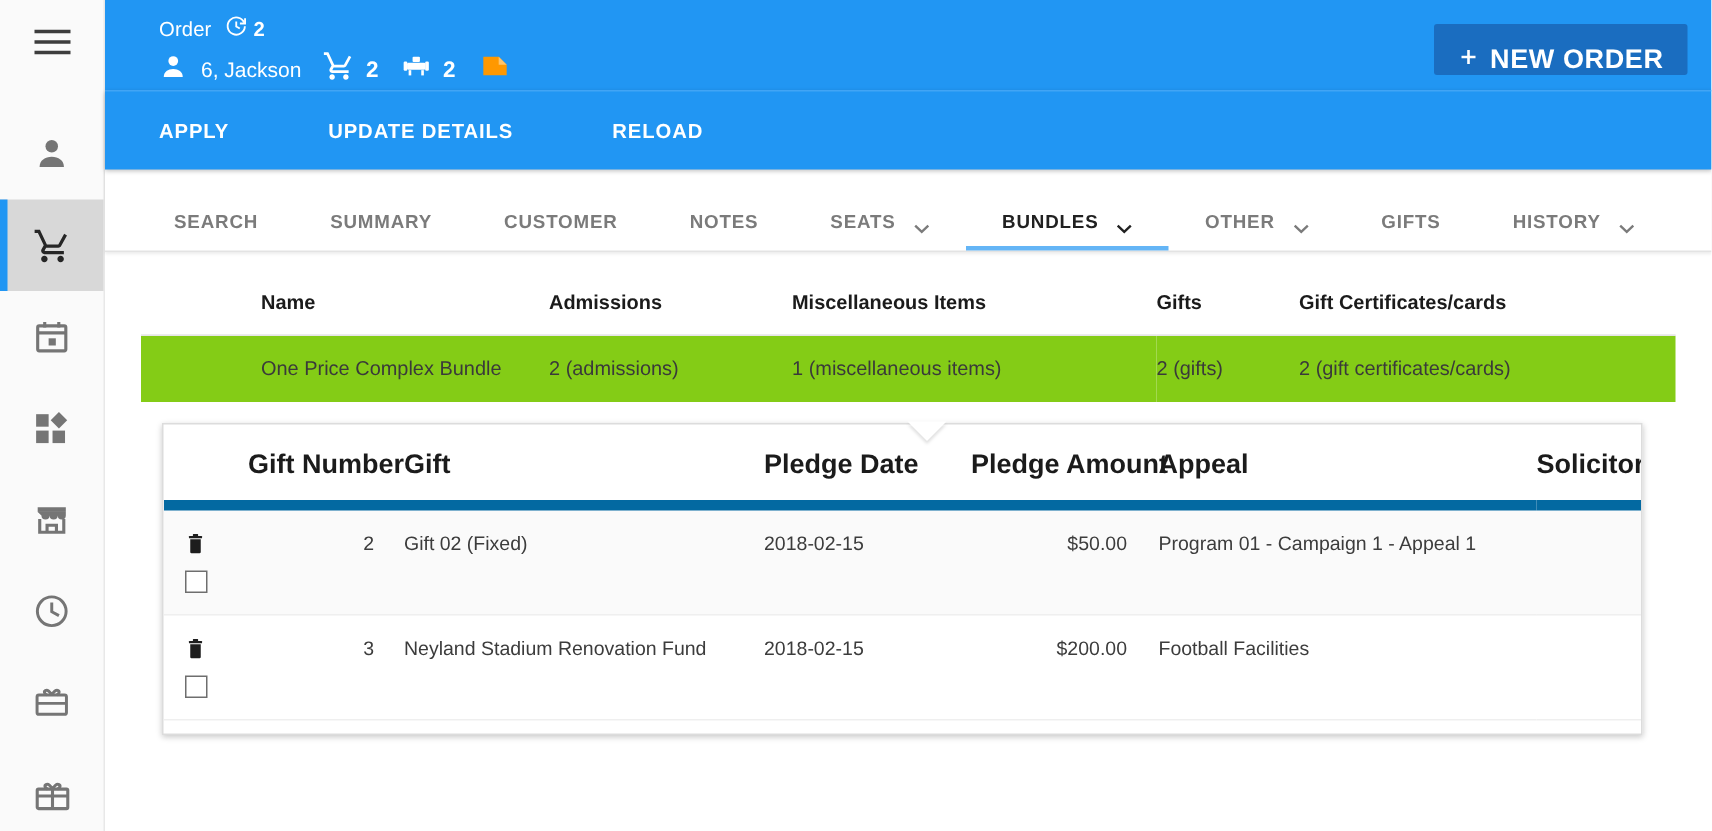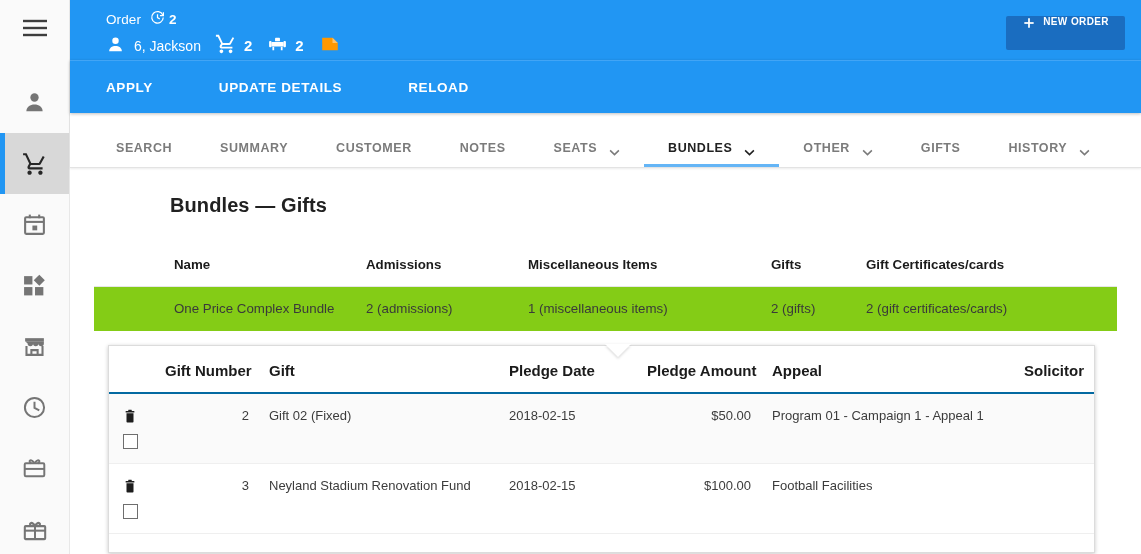--- a/index.html
+++ b/index.html
@@ -59,25 +59,25 @@
   .order-line2 { display: flex; align-items: center; gap: 7px; font-size: 15px; margin-top: 3px; }
   .cust-name { font-size: 14px; margin-right: 7px; margin-left: 2px; }
   .cnt { font-weight: bold; font-size: 15px; margin-right: 8px; }
   .order-actions { display: flex; gap: 10px; padding-top: 10px; }
   .hdr-btn {
     background: #1a6dc0;
     color: #fff;
     border: none;
     height: 34px;
     padding: 0 16px;
-    font-size: 10px;
+    font-size: 18px;
     font-weight: bold;
     letter-spacing: .4px;
     font-family: "Liberation Sans", sans-serif;
-    display: inline-flex; align-items: flex-start; gap: 7px;
+    display: inline-flex; align-items: flex-end; gap: 7px;
     cursor: pointer;
     border-radius: 2px;
     white-space: nowrap;
   }
 
   
   .action-bar {
     background: #2196f3;
     height: 53px;
     flex: 0 0 53px;
@@ -189,24 +189,24 @@
     overflow: hidden;
     position: relative;
   }
   .gift-scroll { height: 100%; overflow-y: scroll; }
   .gift-scroll::-webkit-scrollbar { width: 9px; }
   .gift-scroll::-webkit-scrollbar-track { background: #fff; }
   .gift-scroll::-webkit-scrollbar-thumb { background: #cfcfcf; }
 
   .gift-table { width: 100%; border-collapse: collapse; table-layout: fixed; }
   .gift-table th {
-    font-size: 15px; color: #1b1b1b; font-weight: bold;
+    font-size: 18px; color: #1b1b1b; font-weight: bold;
     text-align: left; padding: 16px 0 13px 0;
     background: #fff;
-    border-bottom: 2px solid #0369a1;
+    border-bottom: 7px solid #0369a1;
     white-space: nowrap;
   }
   .gift-table td {
     font-size: 13px; color: #3c3c3c;
     padding: 14px 0 14px 0;
     vertical-align: top;
     border-bottom: 1px solid #efefef;
   }
   .gift-table tr.r-alt td { background: #fafafa; }
   .gift-table tr.r-plain td { background: #ffffff; }
@@ -444,21 +444,20 @@
         <span class="chev">
           <svg width="11" height="7" viewBox="0 0 12 8" fill="none" stroke="#7b7b7b" stroke-width="1.8">
               <polyline points="1,1.6 6,6.4 11,1.6"></polyline>
             </svg>
         </span>
       </div>
     </div>
 
     <div class="content">
 
-      <h1 class="page-title">Bundles — Gifts</h1>
 
       <table class="bundle-table">
         <thead>
           <tr>
             <th class="c-name">Name</th>
             <th class="c-adm">Admissions</th>
             <th class="c-misc">Miscellaneous Items</th>
             <th class="c-gifts">Gifts</th>
             <th class="c-cert">Gift Certificates/cards</th>
           </tr>
@@ -524,21 +523,21 @@
                             <path d="M6 6.4h12v14.4a1.4 1.4 0 0 1-1.4 1.4H7.4A1.4 1.4 0 0 1 6 20.8z"></path>
                           </svg>
                         </span>
                       </button>
                       <span class="chk"></span>
                     </div>
                   </td>
                   <td class="g-num">3</td>
                   <td class="g-gift">Neyland Stadium Renovation Fund</td>
                   <td class="g-date">2018-02-15</td>
-                  <td class="g-amt">$100.00</td>
+                  <td class="g-amt">$200.00</td>
                   <td class="g-appeal">Football Facilities</td>
                   <td class="g-sol"></td>
                 </tr>
               </tbody>
             </table>
           </div>
         </div>
       </div>
 
     </div>

